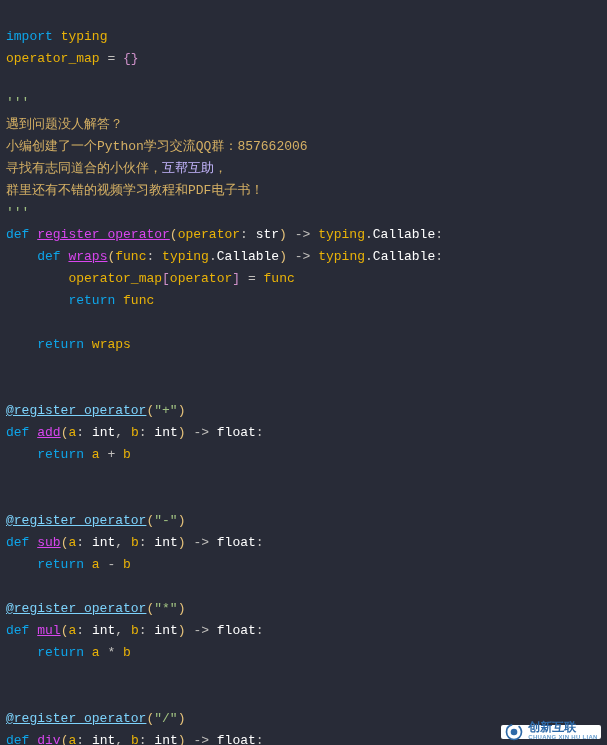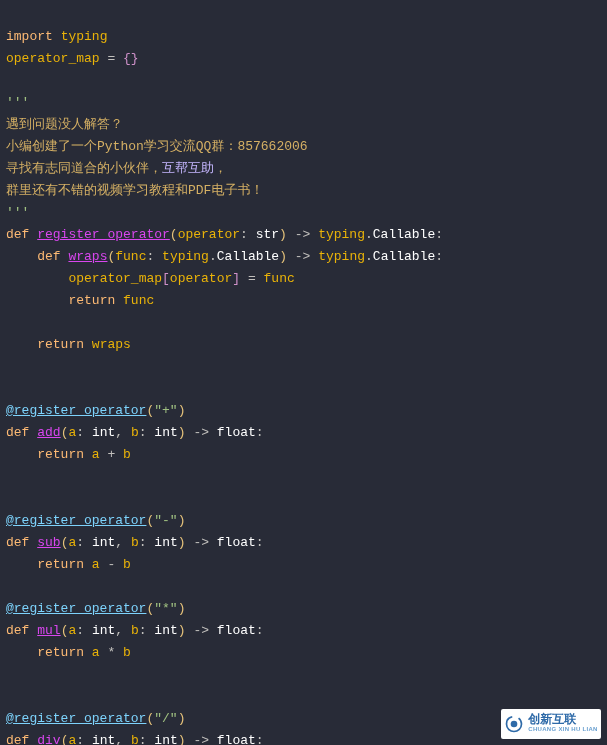--- a/index.html
+++ b/index.html
@@ -10,39 +10,39 @@
     line-height: 22px;
     width: 607px;
     height: 745px;
     position: relative;
     overflow: hidden;
   }
   .code-area {
     padding: 4px 6px;
     white-space: pre;
   }
-  .s-kw   { color: #fdba74; } 
+  .s-kw   { color: #0ea5e9; } 
   .s-base { color: #eab308; }
   .s-op   { color: #c2c0bd; } 
   .s-deco { color: #7dd3fc; text-decoration: underline; } 
   .s-name { color: #d946ef; text-decoration: underline; } 
   .s-par  { color: #e4c17a; } 
   .s-brk  { color: #cf91c9; } 
   .s-type { color: #ffffff; } 
   .s-str  { color: #a0c181; } 
   .s-docg { color: #a0c181; } 
   .s-doc  { color: #d5b064; margin-top: 40px; } 
   .s-red  { color: #c4b5fd; } 
   .s-arith{ color: #c2c0bd; }
   .watermark {
     position: absolute;
     right: 6px;
     bottom: 6px;
     width: 100px;
-    height: 30px;
+    height: 14px;
     background: #fff;
     border-radius: 2px;
     display: flex;
     align-items: center;
     justify-content: center;
     gap: 4px;
   }
   .wm-icon {
     width: 20px; height: 20px;
   }

